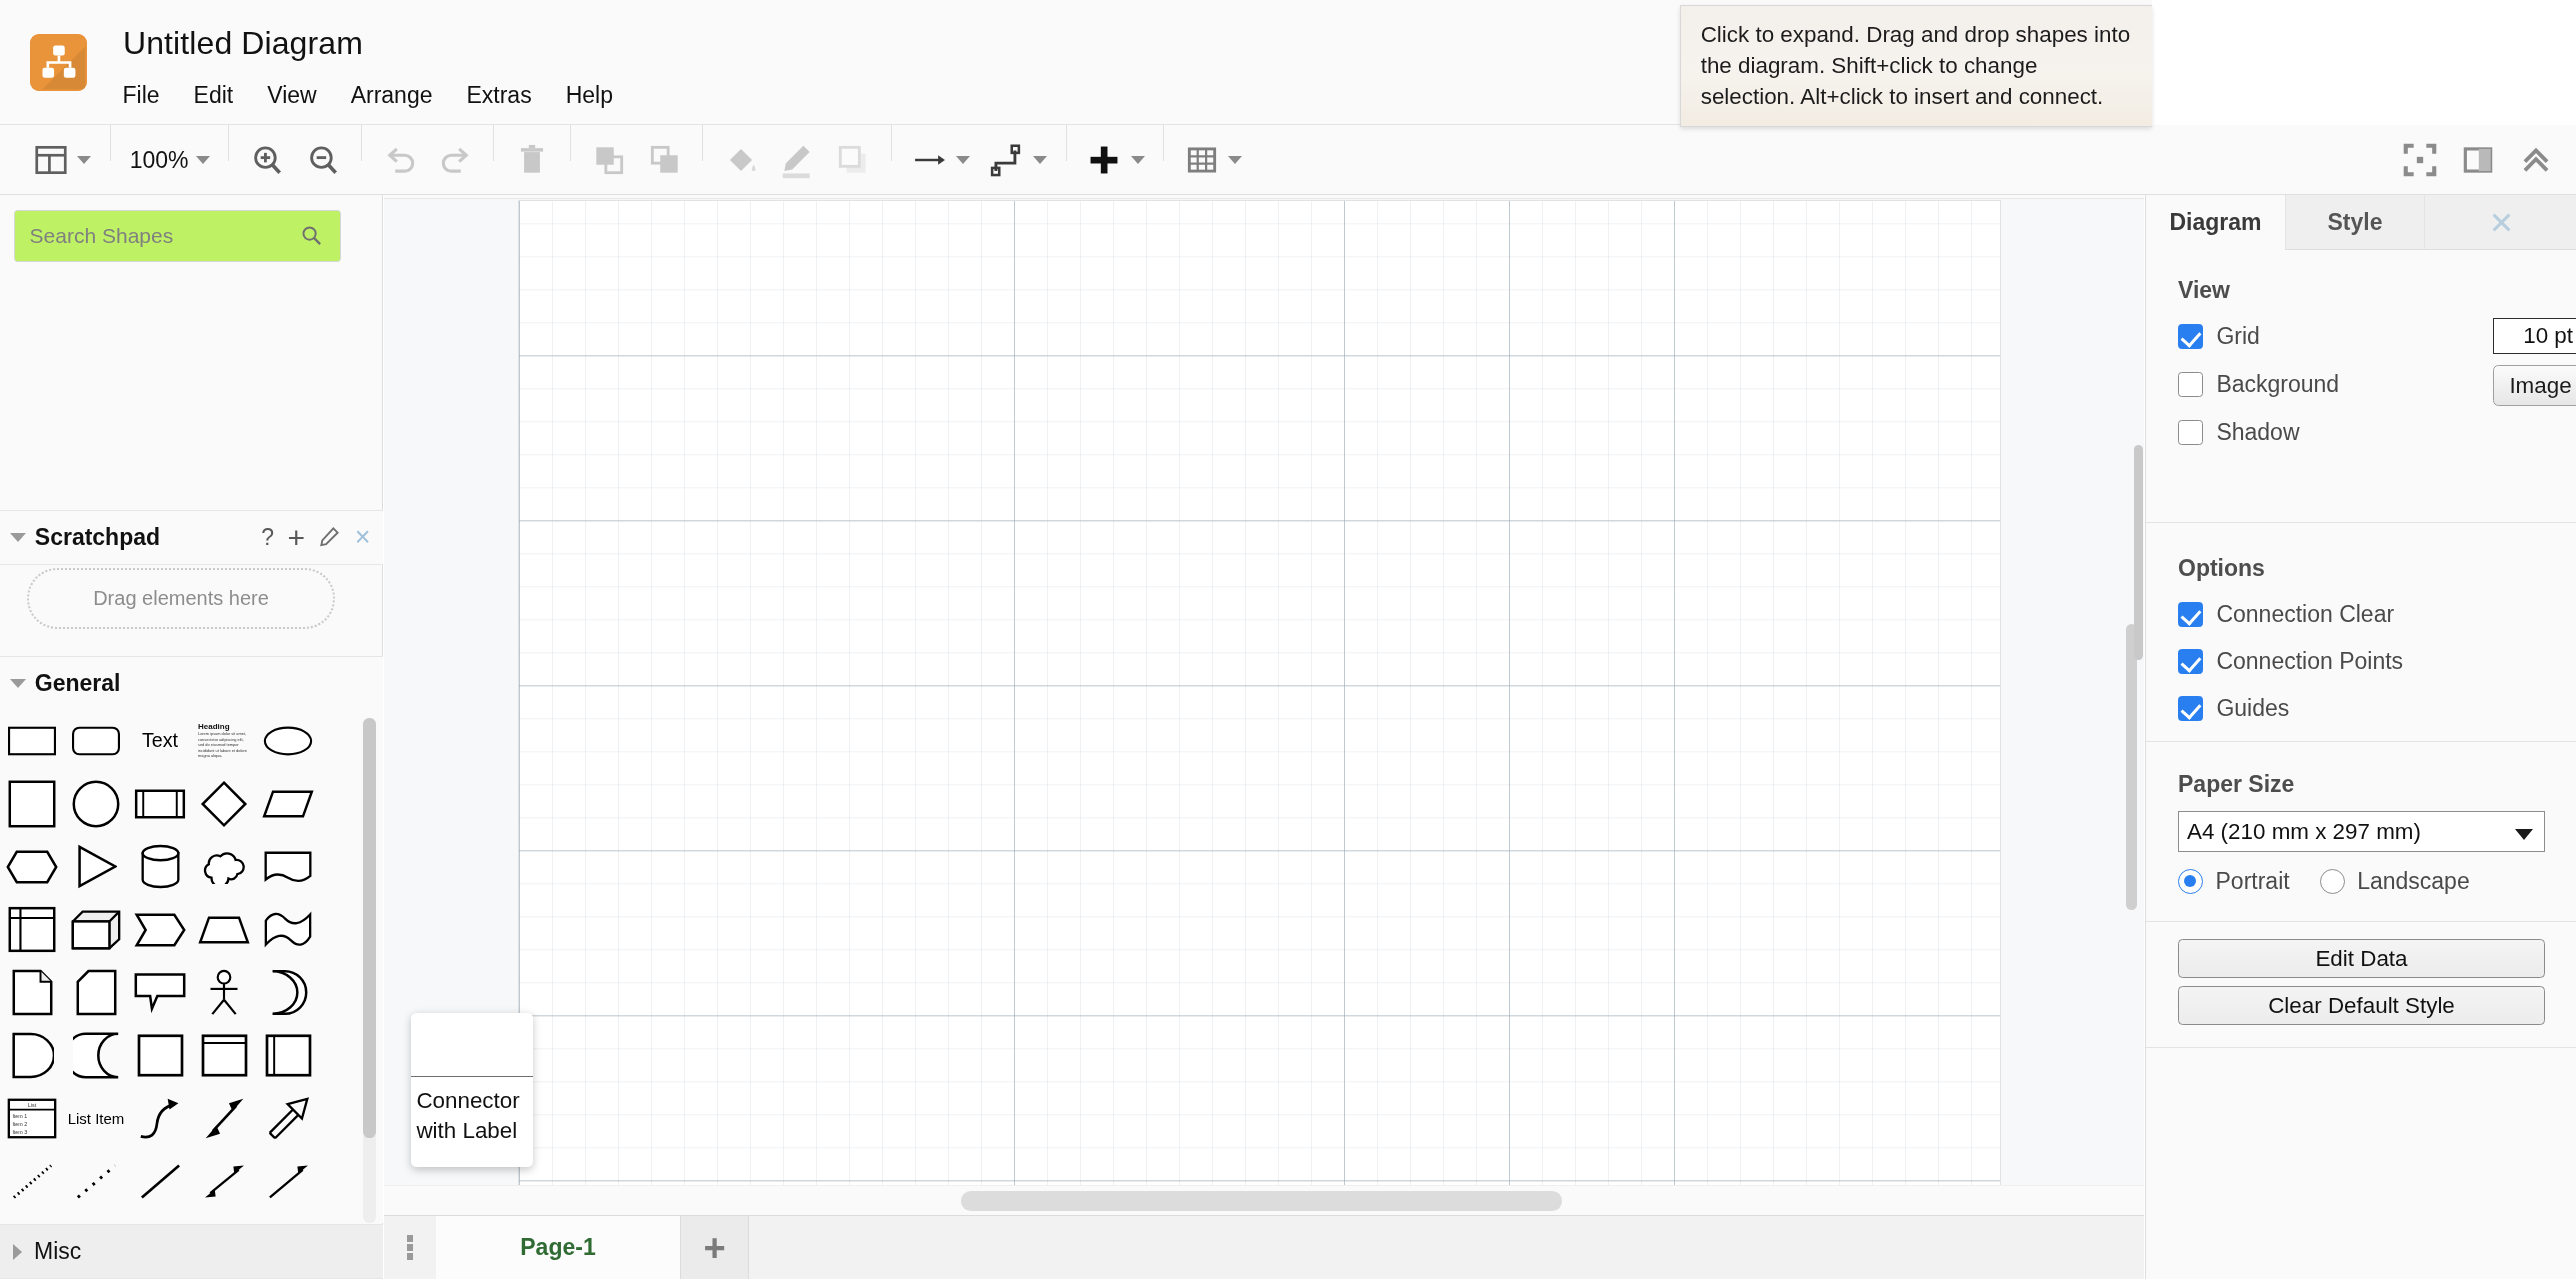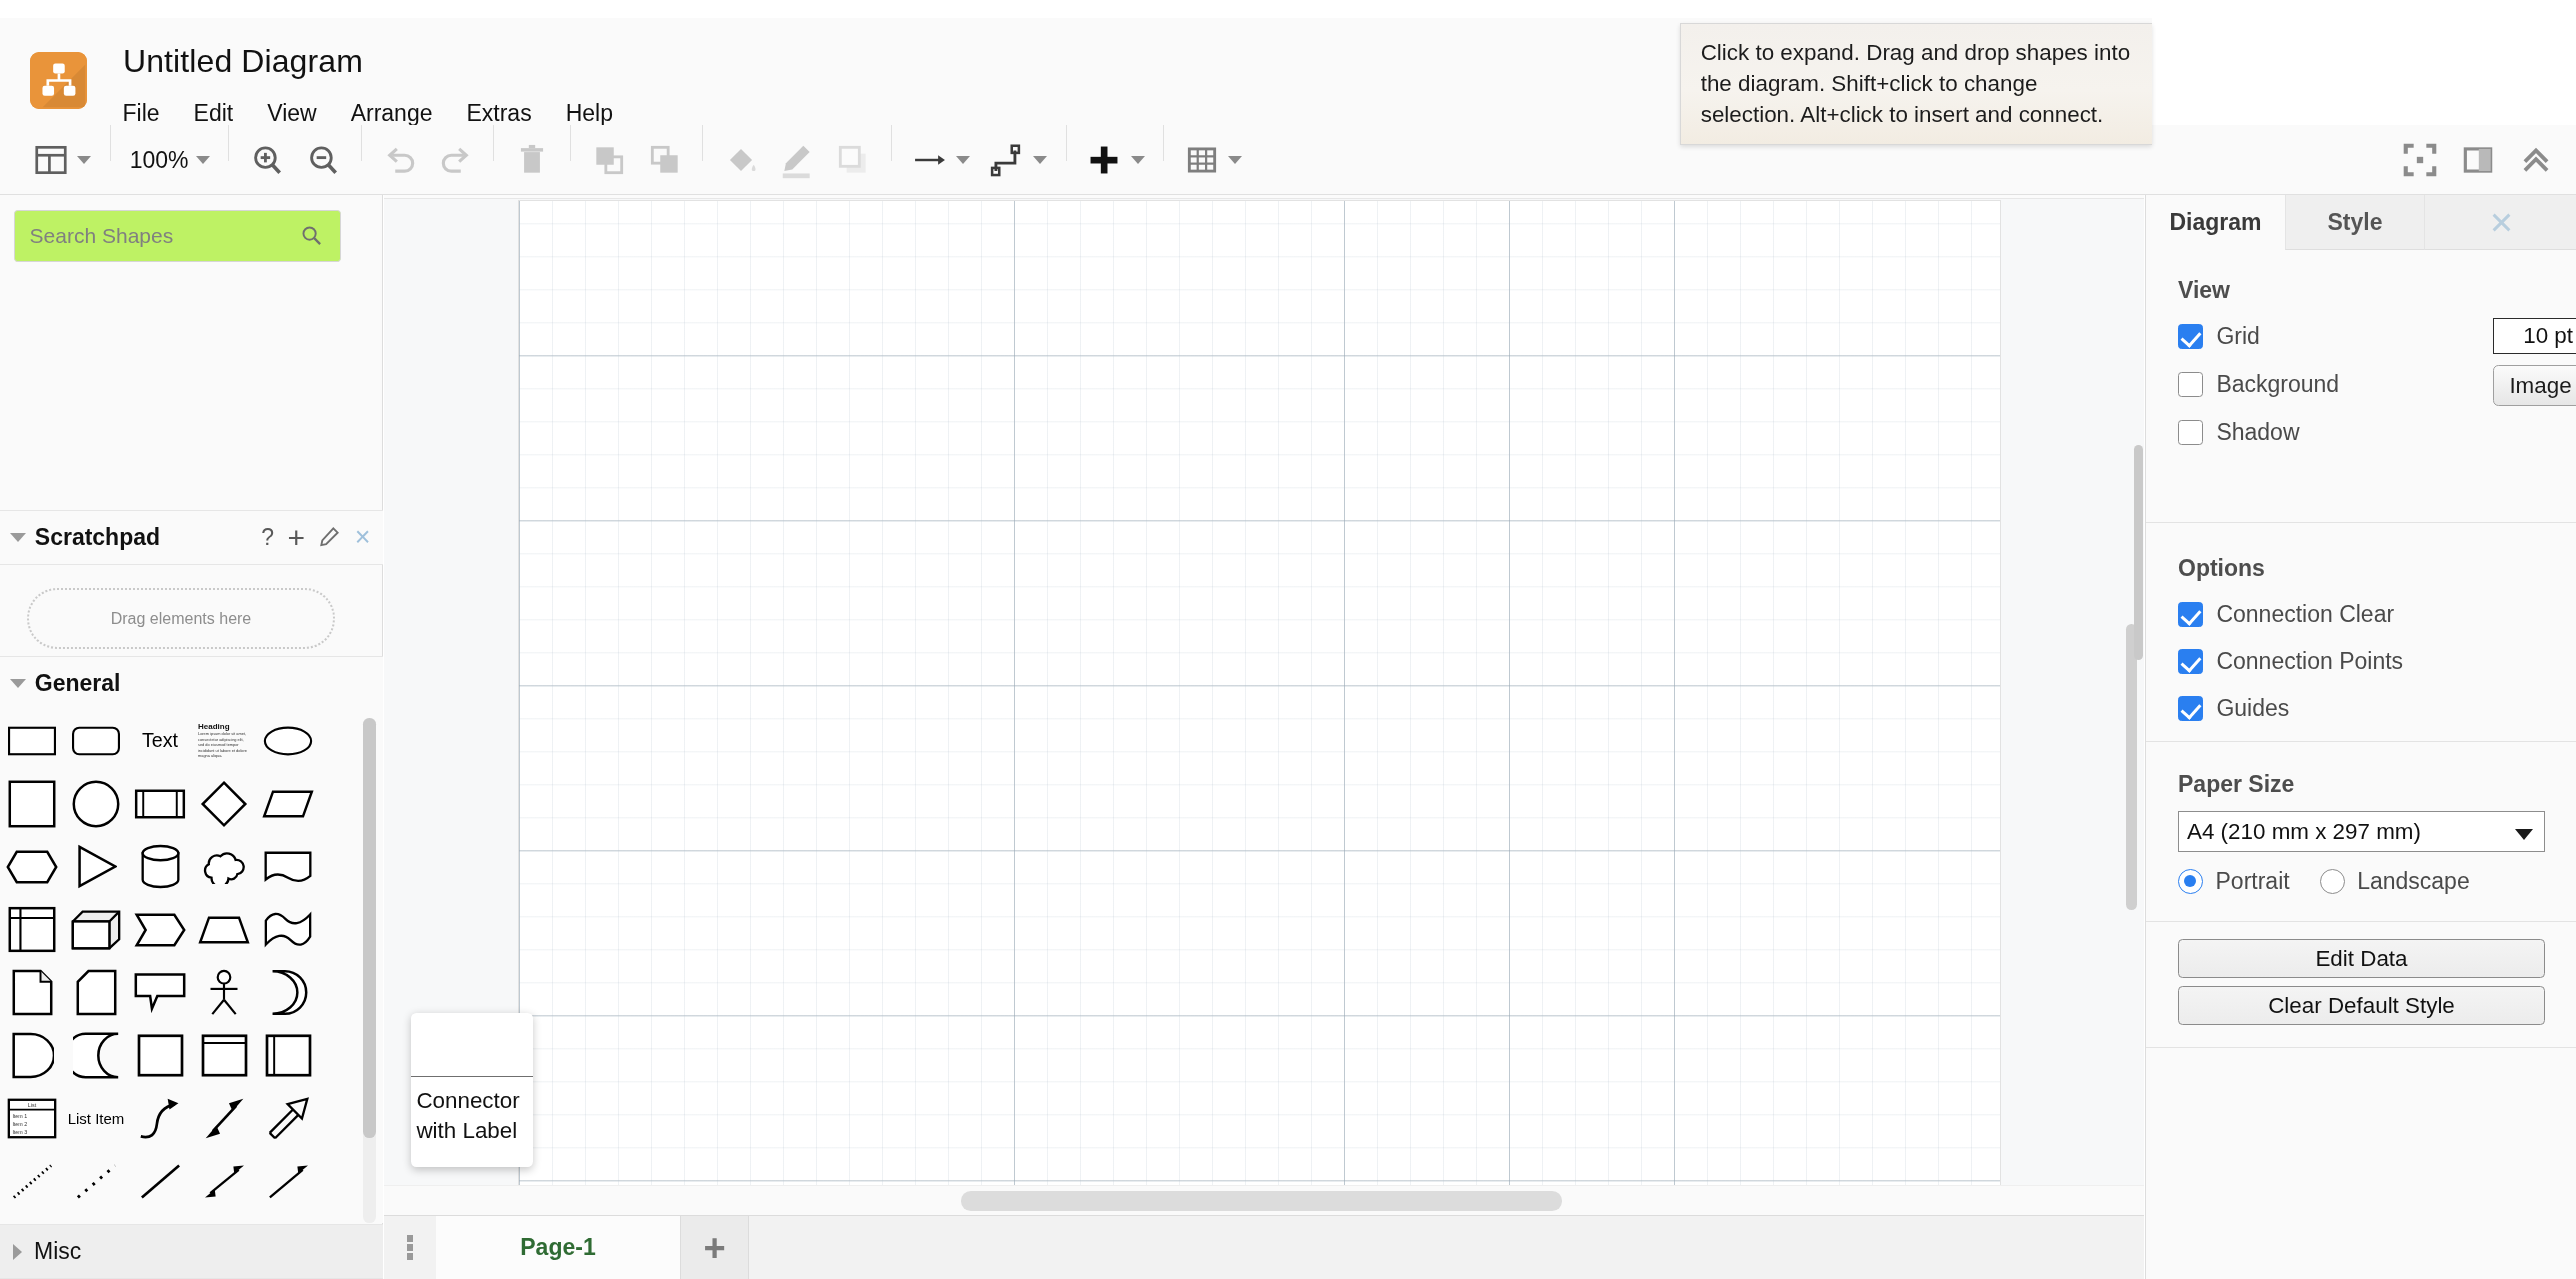--- a/index.html
+++ b/index.html
@@ -8,21 +8,21 @@
     font-family:"Liberation Sans", sans-serif;
     background:#ffffff;
     color:#000;
     -webkit-font-smoothing:antialiased;
   }
   .app{ position:relative; width:2576px; height:1279px; }
 
   
   .header{
     position:absolute; left:0; top:0; width:2152px; height:125px;
-    background:#fafafa; border-bottom:0.9px solid #e3e3e3;margin-top:18px;
+    background:#fafafa; border-bottom:0.9px solid #e3e3e3;
   }
   .logo{
     position:absolute; left:30px; top:34px; width:57px; height:57px;
     border-radius:9px; background:#e9943a; overflow:hidden;
   }
   .logo svg{ position:absolute; left:0; top:0; }
   .doc-title{
     position:absolute; left:123px; top:25px;
     font-size:32px; color:#111; letter-spacing:0.1px; white-space:nowrap;
   }
@@ -102,24 +102,24 @@
     border-top:9.8px solid #9a9a9a; margin-left:9.8px; margin-right:9px;
   }
   .panel-hdr .tri-right{
     width:0;height:0;border-top:8px solid transparent;border-bottom:8px solid transparent;
     border-left:9.8px solid #9a9a9a; margin-left:12.5px; margin-right:12.5px;
   }
   .panel-hdr .ptitle{ font-size:23px; color:#111; font-weight:bold; }
   .panel-hdr .pacts{ margin-left:auto; margin-right:12.5px; display:flex; align-items:center; gap:13.4px; }
 
   .scratchpad{
-    position:absolute; left:27px; top:393px; width:308px; height:61px;
+    position:absolute; left:27px; top:373px; width:308px; height:61px;
     border:2.7px dotted #c9c9c9; border-radius:30px;
     display:flex; align-items:center; justify-content:center;
-    color:#8d8d8d; font-size:16px; background:#fafafa;
+    color:#8d8d8d; font-size:20px; background:#fafafa;
   }
 
   .shapes-area{
     position:absolute; left:0; top:514px; width:383px; height:514px;
     overflow:hidden; background:#fafafa;
   }
   .shape-row{ display:flex; }
   .shape-cell{
     width:64px; height:63px; display:flex; align-items:center; justify-content:center;
   }

